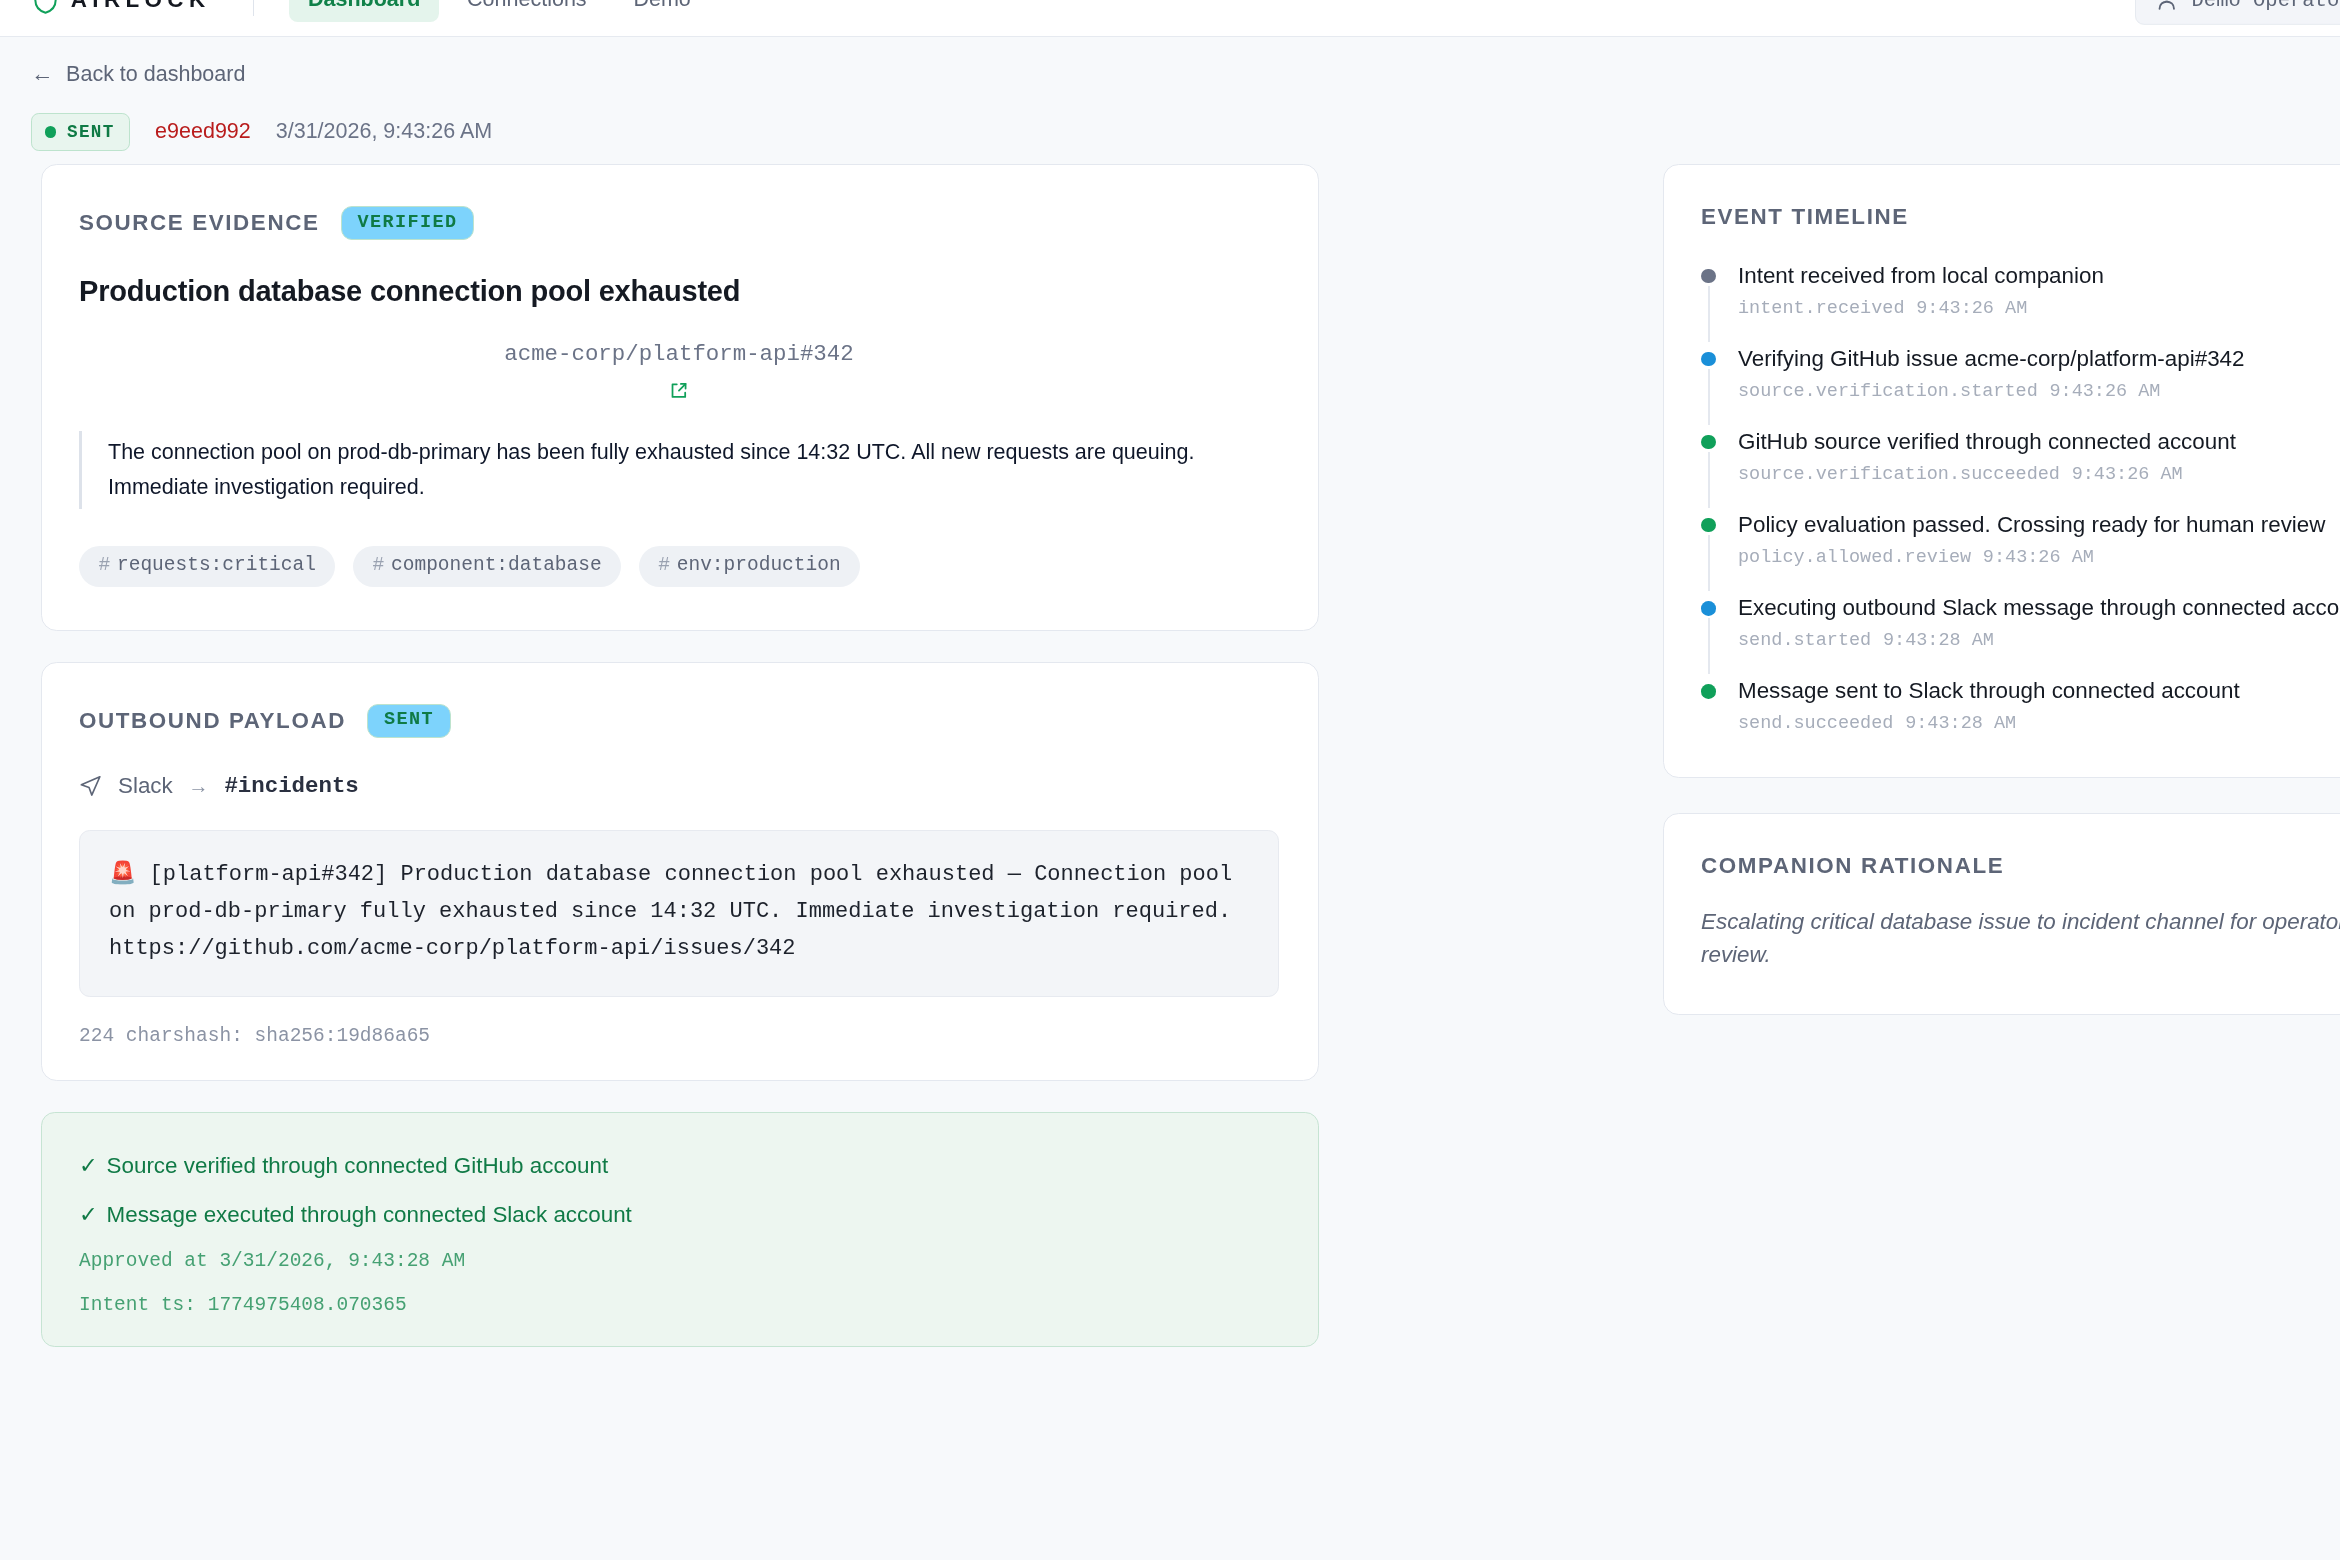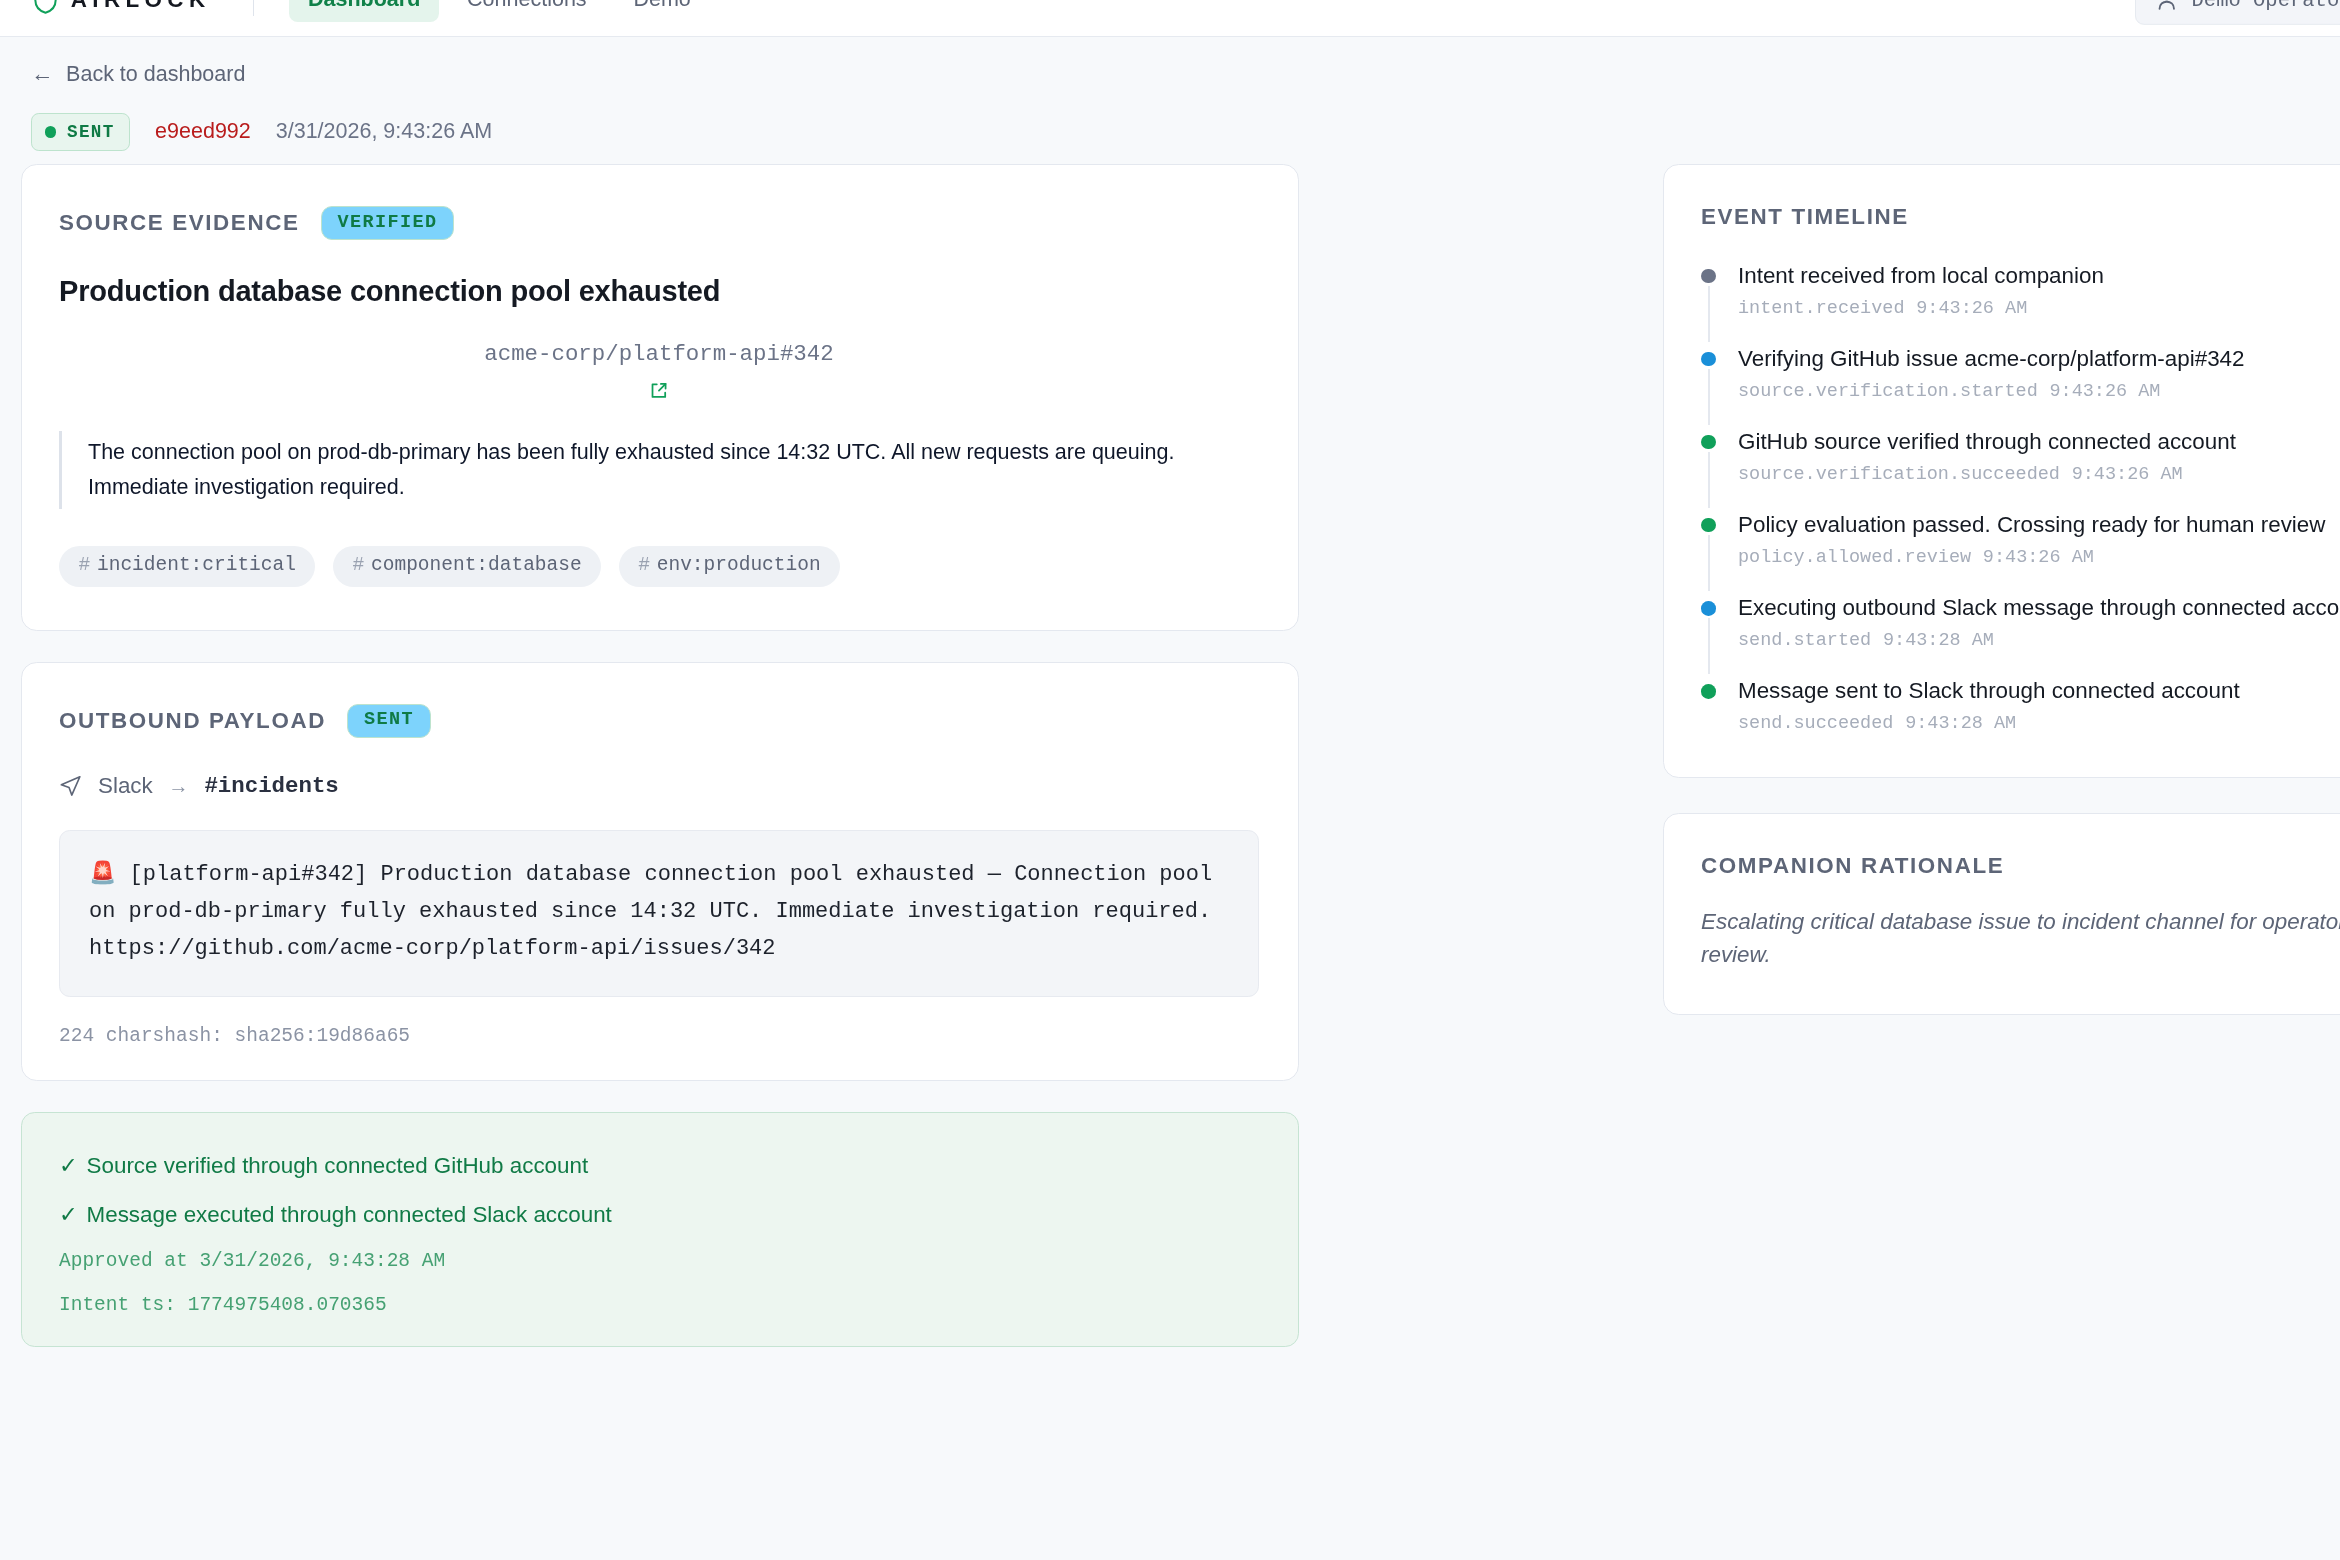--- a/index.html
+++ b/index.html
@@ -131,21 +131,21 @@
   }
   .meta-time {
     font-size: 21.5px;
     color: #6b7387;
   }
 
   
   .col-left {
     position: absolute;
     top: 127px;
-    left: 21px;
+    left: 41px;
     width: 1278px;
   }
   .col-right {
     position: absolute;
     top: 127px;
     left: 1663px;
     width: 741px;
   }
 
   .card {
@@ -394,21 +394,21 @@
       <div class="ev-ref-row">
         <span class="ev-ref">acme-corp/platform-api#342</span>
         <svg width="19.5" height="19.5" viewBox="0 0 20 20">
           <path d="M8 3.4 H3.6 V16.4 H16.6 V12" fill="none" stroke="#10a05a" stroke-width="1.8" stroke-linecap="round" stroke-linejoin="round"></path>
           <path d="M12.2 3 H17 V7.8" fill="none" stroke="#10a05a" stroke-width="1.8" stroke-linecap="round" stroke-linejoin="round"></path>
           <path d="M17 3 L10.2 9.8" fill="none" stroke="#10a05a" stroke-width="1.8" stroke-linecap="round"></path>
         </svg>
       </div>
       <div class="ev-quote">The connection pool on prod-db-primary has been fully exhausted since 14:32 UTC. All new requests are queuing. Immediate investigation required.</div>
       <div class="tag-row">
-        <span class="tag"><span class="hash">#</span><span>incident:critical</span></span>
+        <span class="tag"><span class="hash">#</span><span>requests:critical</span></span>
         <span class="tag"><span class="hash">#</span><span>component:database</span></span>
         <span class="tag"><span class="hash">#</span><span>env:production</span></span>
       </div>
     </div>
 
     <div class="card" id="payload-card">
       <div class="sec-head">
         <span class="sec-title">OUTBOUND PAYLOAD</span>
         <span class="pill-sent">SENT</span>
       </div>

